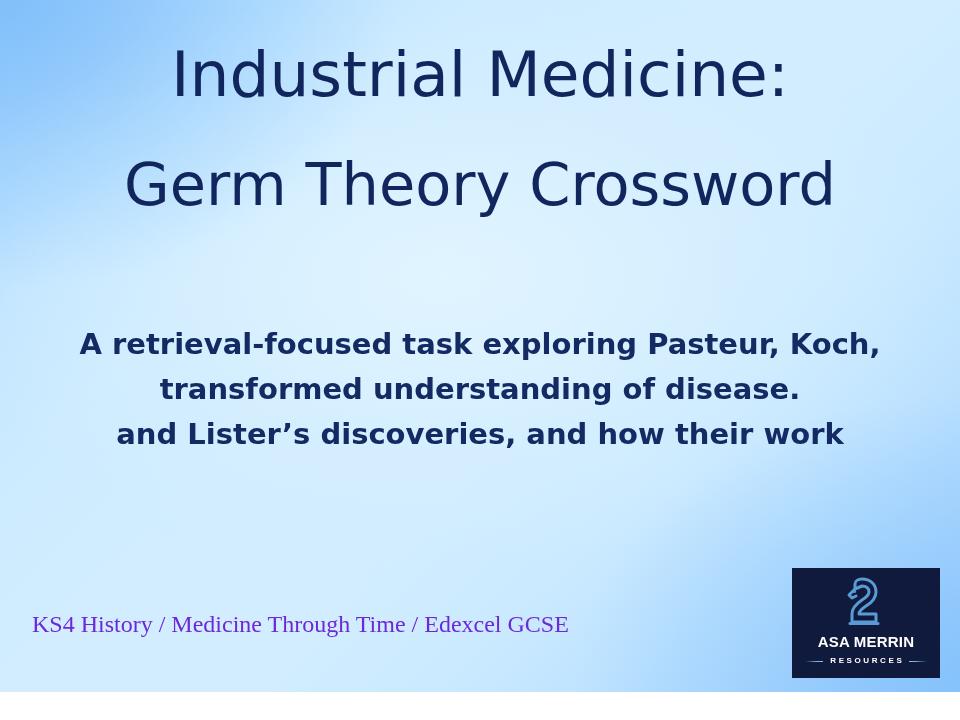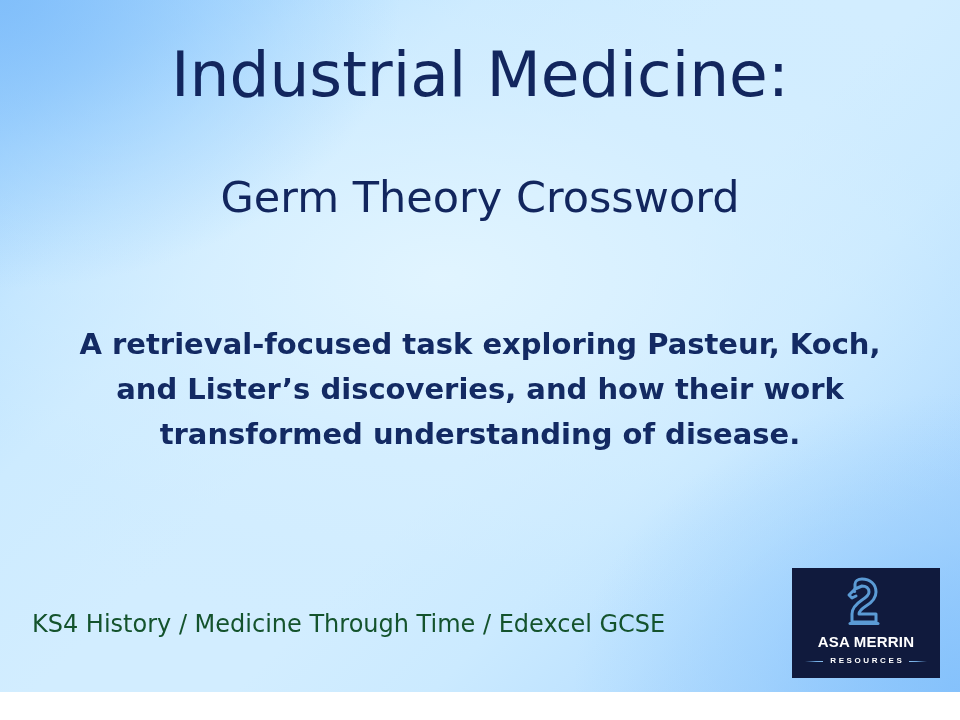--- a/index.html
+++ b/index.html
@@ -78,23 +78,23 @@
     font-family: "DejaVu Sans", sans-serif;
     font-weight: 400;
     letter-spacing: 0px;
     white-space: nowrap;
   }
   #title-line-1 {
     font-size: 63px;
     line-height: 86px;
   }
   #title-line-2 {
-    font-size: 43px;
+    font-size: 59px;
     line-height: 86px;
-    margin-top: 36px;
+    margin-top: 24px;
   }
 
   
   #subtitle-block {
     position: absolute;
     top: 322px;
     left: 24px;
     width: 912px;
     text-align: center;
     color: #132a63;
@@ -105,24 +105,25 @@
   .subtitle-line {
     display: block;
     white-space: nowrap;
   }
 
   
   #footer-text {
     position: absolute;
     left: 32px;
     top: 608px;
-    color: #14532d;
+    color: #6d28d9;
     font-size: 24px;
     line-height: 32px;
     white-space: nowrap;
+    font-family: Liberation Serif, serif;
   }
 
   
   #logo-block {
     position: absolute;
     left: 792px;
     top: 568px;
     width: 148px;
     height: 110px;
     background: #101a3d;
@@ -193,22 +194,22 @@
 
   <div class="content">
 
     <div id="title-block">
       <div class="title-line" id="title-line-1">Industrial Medicine:</div>
       <div class="title-line" id="title-line-2">Germ Theory Crossword</div>
     </div>
 
     <div id="subtitle-block">
       <span class="subtitle-line">A retrieval-focused task exploring Pasteur, Koch,</span>
+      <span class="subtitle-line">transformed understanding of disease.</span>
       <span class="subtitle-line">and Lister’s discoveries, and how their work</span>
-      <span class="subtitle-line">transformed understanding of disease.</span>
     </div>
 
     <div id="footer-text">KS4 History / Medicine Through Time / Edexcel GCSE</div>
 
     <div id="logo-block">
 
       <div id="logo-mark">
         <svg width="46" height="54" viewBox="0 0 46 54" aria-hidden="true">
           <g fill="none" stroke="#5B9BD5" stroke-width="3" stroke-linejoin="round" stroke-linecap="round">
             <path d="M12 14 L12 9 C12 6 15 4 19 4 C27 4 33 9 33 17

